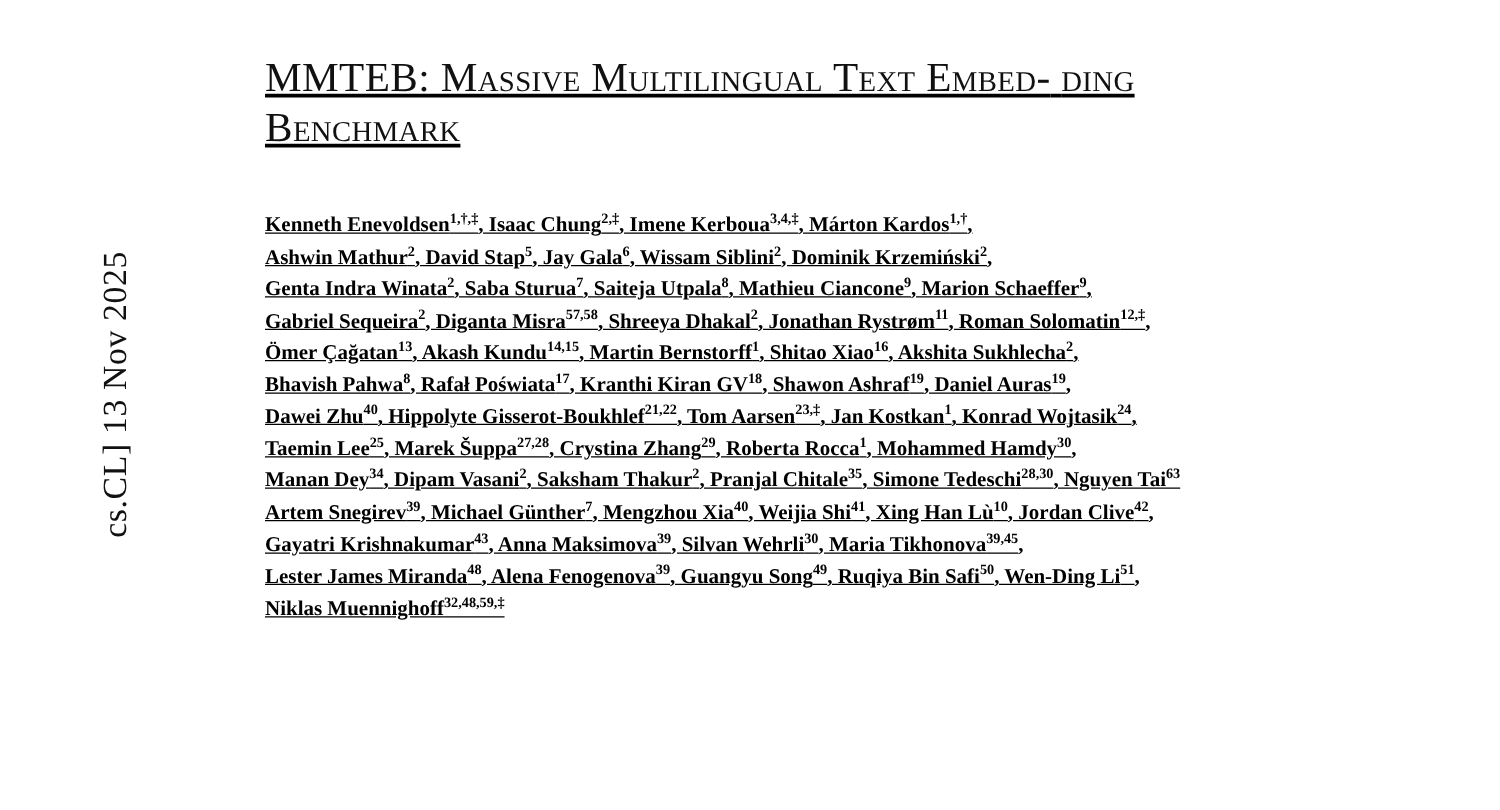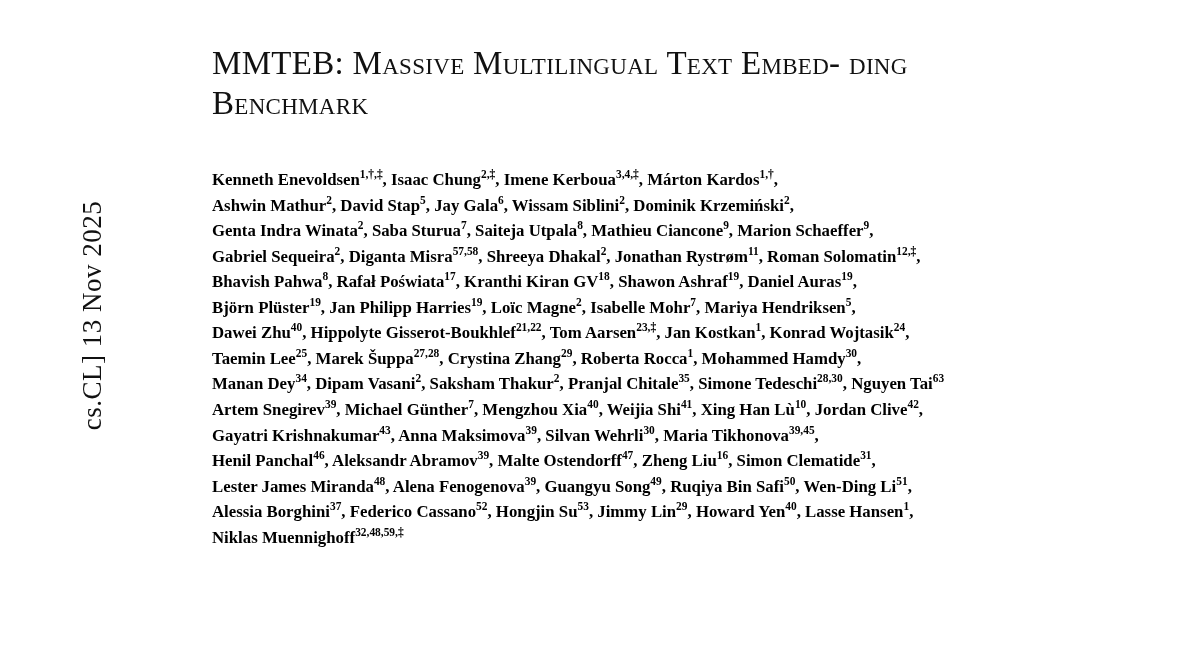--- a/index.html
+++ b/index.html
@@ -34,20 +34,21 @@
     letter-spacing: 0.5px;
     color: #111111;
     white-space: nowrap;
     text-align: center;
   }
   #content {
     position: absolute;
     left: 212px;
     top: 0;
     width: 800px;
+    text-decoration: underline;
   }
   #title {
     margin-top: 44px;
     font-family: "Liberation Serif", serif;
     font-size: 33px;
     line-height: 1.20;
     letter-spacing: 0.3px;
     color: #111111;
     font-variant: small-caps;
     font-weight: normal;
@@ -88,27 +89,25 @@
     <h1 id="title">
       <span class="lead">MMTEB: Massive Multilingual Text Embed-</span>
       <span class="lead">ding Benchmark</span>
     </h1>
 
     <div id="authors">
         <span class="ln">Kenneth Enevoldsen<sup>1,†,‡</sup>, Isaac Chung<sup>2,‡</sup>, Imene Kerboua<sup>3,4,‡</sup>, Márton Kardos<sup>1,†</sup>,</span>
         <span class="ln">Ashwin Mathur<sup>2</sup>, David Stap<sup>5</sup>, Jay Gala<sup>6</sup>, Wissam Siblini<sup>2</sup>, Dominik Krzemiński<sup>2</sup>,</span>
         <span class="ln">Genta Indra Winata<sup>2</sup>, Saba Sturua<sup>7</sup>, Saiteja Utpala<sup>8</sup>, Mathieu Ciancone<sup>9</sup>, Marion Schaeffer<sup>9</sup>,</span>
         <span class="ln">Gabriel Sequeira<sup>2</sup>, Diganta Misra<sup>57,58</sup>, Shreeya Dhakal<sup>2</sup>, Jonathan Rystrøm<sup>11</sup>, Roman Solomatin<sup>12,‡</sup>,</span>
+        <span class="ln">Ömer Çağatan<sup>13</sup>, Akash Kundu<sup>14,15</sup>, Martin Bernstorff<sup>1</sup>, Shitao Xiao<sup>16</sup>, Akshita Sukhlecha<sup>2</sup>,</span>
         <span class="ln">Bhavish Pahwa<sup>8</sup>, Rafał Poświata<sup>17</sup>, Kranthi Kiran GV<sup>18</sup>, Shawon Ashraf<sup>19</sup>, Daniel Auras<sup>19</sup>,</span>
-        <span class="ln">Björn Plüster<sup>19</sup>, Jan Philipp Harries<sup>19</sup>, Loïc Magne<sup>2</sup>, Isabelle Mohr<sup>7</sup>, Mariya Hendriksen<sup>5</sup>,</span>
         <span class="ln">Dawei Zhu<sup>40</sup>, Hippolyte Gisserot-Boukhlef<sup>21,22</sup>, Tom Aarsen<sup>23,‡</sup>, Jan Kostkan<sup>1</sup>, Konrad Wojtasik<sup>24</sup>,</span>
         <span class="ln">Taemin Lee<sup>25</sup>, Marek Šuppa<sup>27,28</sup>, Crystina Zhang<sup>29</sup>, Roberta Rocca<sup>1</sup>, Mohammed Hamdy<sup>30</sup>,</span>
         <span class="ln">Manan Dey<sup>34</sup>, Dipam Vasani<sup>2</sup>, Saksham Thakur<sup>2</sup>, Pranjal Chitale<sup>35</sup>, Simone Tedeschi<sup>28,30</sup>, Nguyen Tai<sup>63</sup></span>
         <span class="ln">Artem Snegirev<sup>39</sup>, Michael Günther<sup>7</sup>, Mengzhou Xia<sup>40</sup>, Weijia Shi<sup>41</sup>, Xing Han Lù<sup>10</sup>, Jordan Clive<sup>42</sup>,</span>
         <span class="ln">Gayatri Krishnakumar<sup>43</sup>, Anna Maksimova<sup>39</sup>, Silvan Wehrli<sup>30</sup>, Maria Tikhonova<sup>39,45</sup>,</span>
-        <span class="ln">Henil Panchal<sup>46</sup>, Aleksandr Abramov<sup>39</sup>, Malte Ostendorff<sup>47</sup>, Zheng Liu<sup>16</sup>, Simon Clematide<sup>31</sup>,</span>
         <span class="ln">Lester James Miranda<sup>48</sup>, Alena Fenogenova<sup>39</sup>, Guangyu Song<sup>49</sup>, Ruqiya Bin Safi<sup>50</sup>, Wen-Ding Li<sup>51</sup>,</span>
-        <span class="ln">Alessia Borghini<sup>37</sup>, Federico Cassano<sup>52</sup>, Hongjin Su<sup>53</sup>, Jimmy Lin<sup>29</sup>, Howard Yen<sup>40</sup>, Lasse Hansen<sup>1</sup>,</span>
         <span class="ln">Niklas Muennighoff<sup>32,48,59,‡</sup></span>
       </div>
 
   </div>
 </div>
 
 </body></html>

